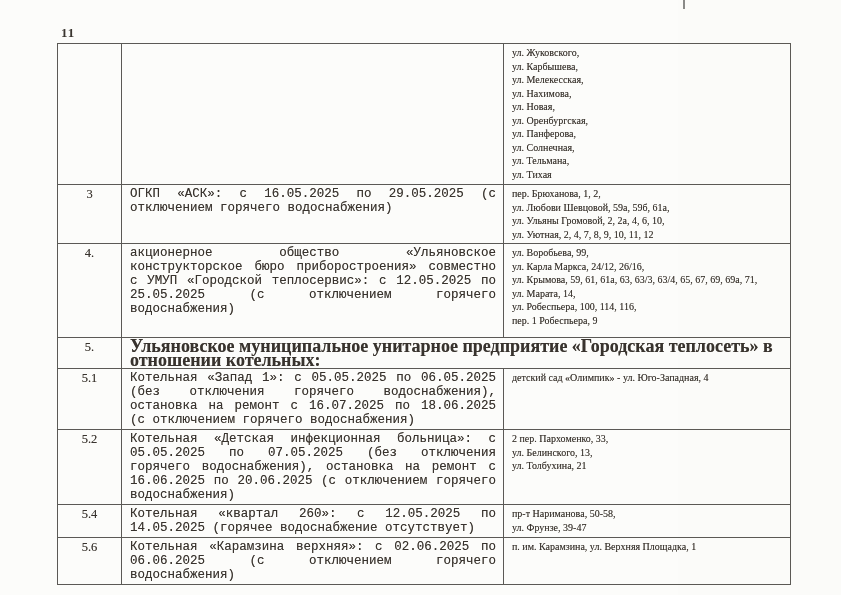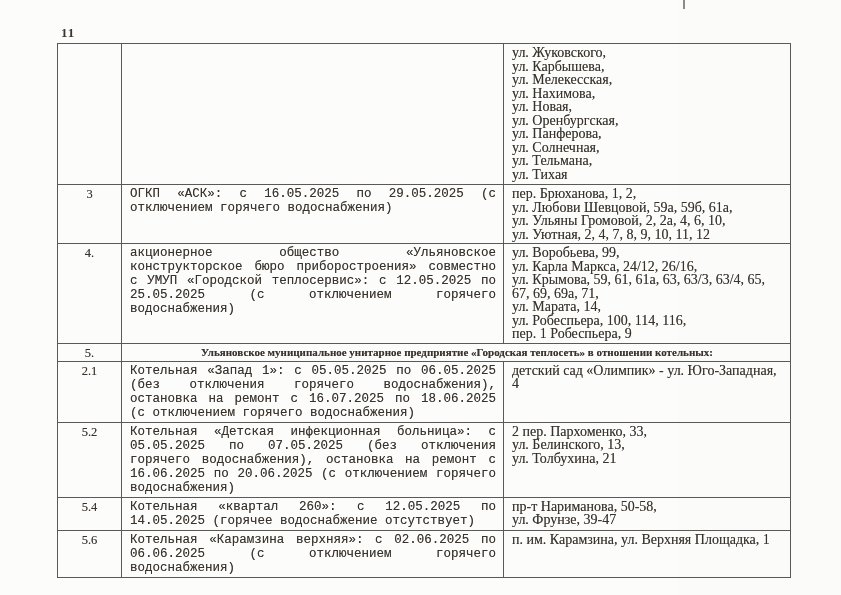--- a/index.html
+++ b/index.html
@@ -57,32 +57,32 @@
     line-height: 14px;
   }
   td.desc {
     font-size: 12.5px;
     line-height: 14px;
     text-align: justify;
     padding: 2px 7px 2px 8px;
     font-family: Liberation Mono, monospace;
   }
   td.addr {
-    font-size: 14px;
+    font-size: 10px;
     line-height: 13.5px;
     padding: 2px 4px 2px 8px;
     white-space: pre-line;
     margin-top: 26px;
   }
   td.section {
-    font-size: 11px;
+    font-size: 18px;
     line-height: 14px;
     font-weight: bold;
     padding: 1px 6px 1px 8px;
-    text-align: center;
+    text-align: left;
   }
 </style>
 </head>
 <body>
 
 <div class="page">
   <div class="scan-mark"></div>
   <div class="page-number">11</div>
 
   <table class="doc-table">
@@ -127,21 +127,21 @@
 ул. Робеспьера, 100, 114, 116,
 пер. 1 Робеспьера, 9</td>
       </tr>
 
       <tr style="height:17px">
         <td class="num">5.</td>
         <td class="section" colspan="2">Ульяновское муниципальное унитарное предприятие «Городская теплосеть» в отношении котельных:</td>
       </tr>
 
       <tr style="height:44px">
-        <td class="num">2.1</td>
+        <td class="num">5.1</td>
         <td class="desc">Котельная «Запад 1»: с 05.05.2025 по 06.05.2025 (без отключения горячего водоснабжения), остановка на ремонт с 16.07.2025 по 18.06.2025 (с отключением горячего водоснабжения)</td>
         <td class="addr">детский сад «Олимпик» - ул. Юго-Западная, 4</td>
       </tr>
 
       <tr style="height:57px">
         <td class="num">5.2</td>
         <td class="desc">Котельная «Детская инфекционная больница»: с 05.05.2025 по 07.05.2025 (без отключения горячего водоснабжения), остановка на ремонт с 16.06.2025 по 20.06.2025 (с отключением горячего водоснабжения)</td>
         <td class="addr">2 пер. Пархоменко, 33,
 ул. Белинского, 13,
 ул. Толбухина, 21</td>

